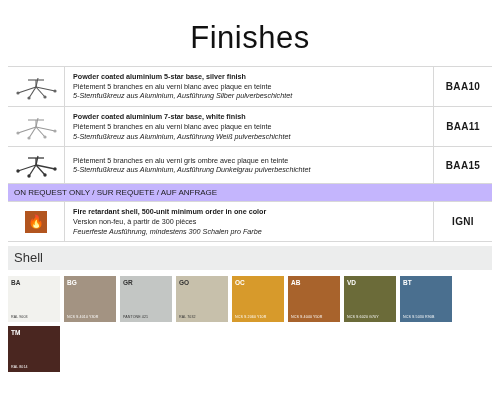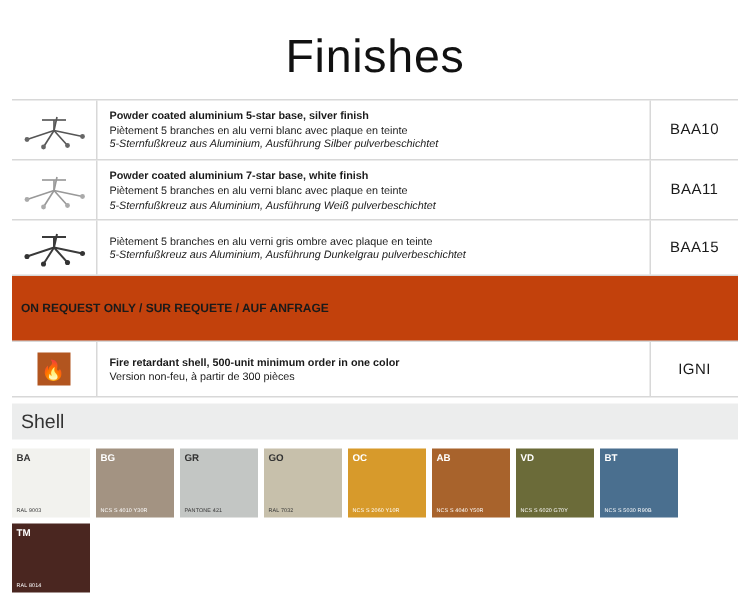--- a/index.html
+++ b/index.html
@@ -49,32 +49,32 @@
   .cell-txt{
     flex:1 1 auto;
     padding:5px 8px 5px 8px;
     display:flex;flex-direction:column;justify-content:center;
   }
   .cell-code{
     flex:0 0 58px;
     display:flex;align-items:center;justify-content:center;
     border-left:1px solid #d8d8d8;
     font-size:10px;
-    font-weight:normal;
+    font-weight:bold;
     letter-spacing:0.3px;
   }
   .l1{font-size:7.2px;font-weight:bold;line-height:1.35;}
   .l2{font-size:7.2px;line-height:1.35;}
   .l3{font-size:7.2px;font-style:italic;line-height:1.35;}
 
   .req-row{
     display:flex;align-items:center;
-    background:#c2410c;
-    font-size:8px;font-weight:bold;
-    padding:17px 6px;
+    background:#c4b5fd;
+    font-size:8px;font-weight:normal;
+    padding:4px 6px;
     margin:0 8px;
     border-bottom:1px solid #d8d8d8;
   }
 
   
   .shell-grid{
     margin:6px 8px 0 8px;
     display:flex;
     flex-wrap:wrap;
     gap:4px;
@@ -197,20 +197,21 @@
   <div class="table">
     <div class="row" style="border-top:none;">
       <div class="cell-img">
         <div class="flame-box">
           <span class="flame">🔥</span>
         </div>
       </div>
       <div class="cell-txt">
         <div class="l1">Fire retardant shell, 500-unit minimum order in one color</div>
         <div class="l2">Version non-feu, à partir de 300 pièces</div>
+        <div class="l3">Feuerfeste Ausführung, mindestens 300 Schalen pro Farbe</div>
       </div>
       <div class="cell-code">IGNI</div>
     </div>
   </div>
 
   <div class="section-head" style="margin-top:3px;">Shell</div>
 
   <div class="shell-grid" id="shell-grid">
       <div class="swatch" style="background: rgb(242, 242, 238);">
         <div class="sw-name" style="color: rgb(51, 51, 51);">BA</div>

